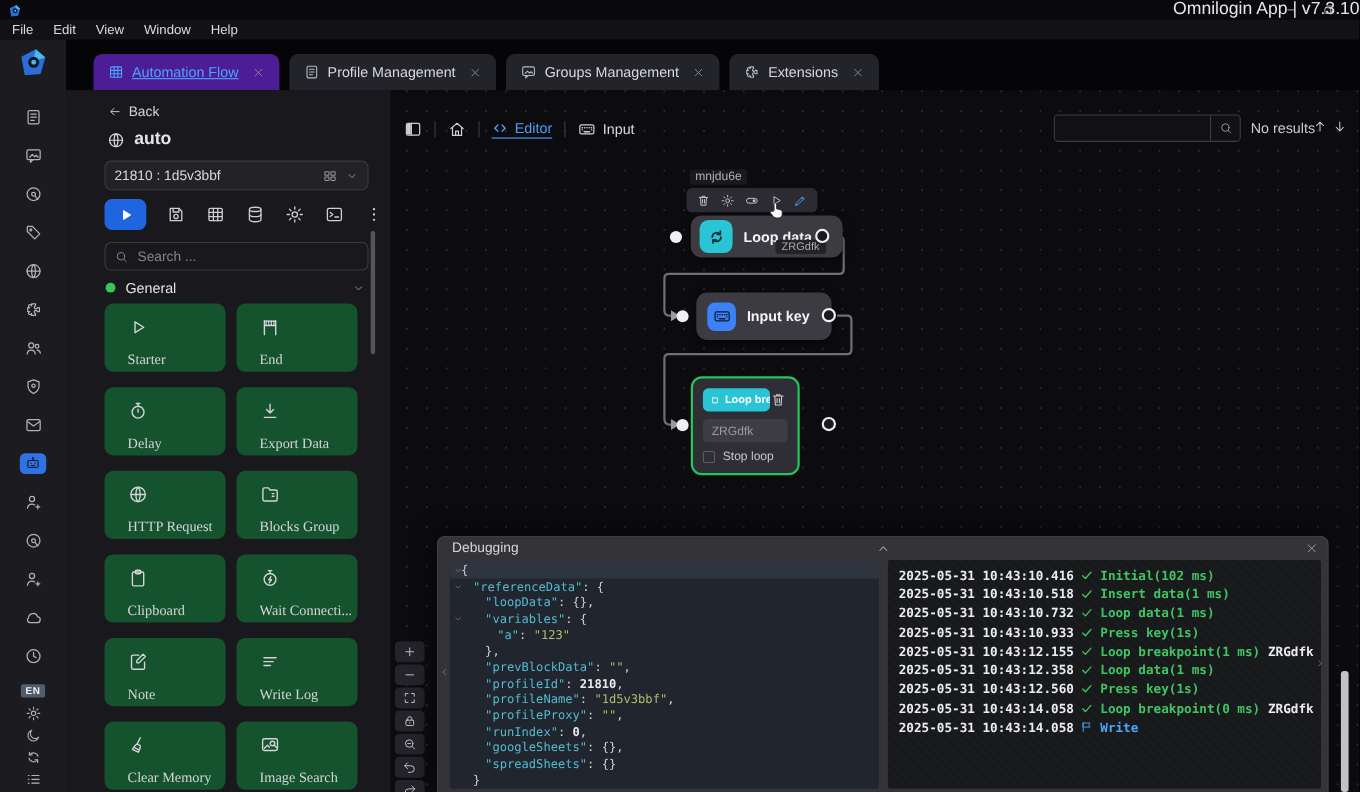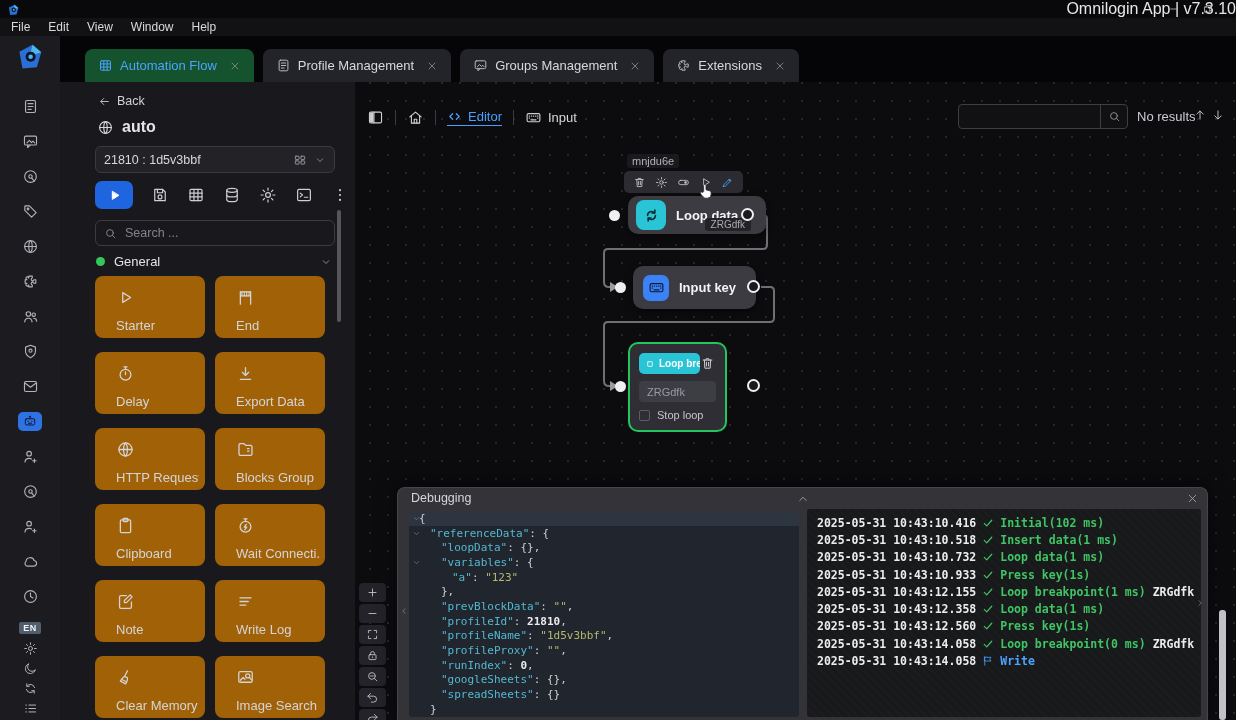--- a/index.html
+++ b/index.html
@@ -20,21 +20,21 @@
            align-items:center;font-size:12px;color:#dadade;padding-left:2px;box-sizing:border-box;}
   .menu-item{padding:0 9px;cursor:default;}
 
   
   #tabstrip{position:absolute;left:60px;top:36px;right:0;height:46px;background:#050507;display:flex;
             align-items:flex-end;padding-left:25px;box-sizing:border-box;}
   .tab{height:33px;border-radius:8px 8px 0 0;display:flex;align-items:center;gap:7px;padding:0 13px;
        background:#232429;color:#d8d8dc;font-size:13px;margin-right:9px;white-space:nowrap;}
   .tab .t-icon{width:15px;height:15px;color:#b9b9bf;}
   .tab .t-close{width:12px;height:12px;color:#8f8f96;margin-left:5px;}
-  .tab.active{background:#14532d;color:#4da3ff;}
+  .tab.active{background:#4c1d95;color:#4da3ff;text-decoration:underline;}
   .tab.active .t-icon{color:#4da3ff;}
 
   
   #rail{position:absolute;left:0;top:36px;width:60px;height:684px;background:#1c1c20;}
   #rail-logo{position:absolute;left:15px;top:5px;width:30px;height:30px;}
   #rail-items{position:absolute;top:53px;left:0;width:60px;}
   .rail-item{height:35px;display:flex;align-items:center;justify-content:center;color:#b2b2b9;}
   .rail-item [data-icon]{width:17px;height:17px;}
   .rail-item.active [data-icon]{background:#2e72e4;border-radius:5px;color:#0f1b33;padding:2px 2px;width:20px;height:15px;}
   #rail-bottom{position:absolute;bottom:2px;left:0;width:60px;}
@@ -63,21 +63,21 @@
   #search-box{position:absolute;left:35px;top:138px;width:240px;height:26px;box-sizing:border-box;border:1px solid #3b3b42;
               border-radius:6px;display:flex;align-items:center;gap:6px;padding:0 8px;background:transparent;}
   #search-box [data-icon]{width:13px;height:13px;color:#8e8e94;}
   #search-input{flex:1;min-width:0;background:transparent;border:none;outline:none;color:#d0d0d4;font-size:12.5px;
                 font-family:"Liberation Sans",sans-serif;}
   #search-input::placeholder{color:#82828a;}
   #category{position:absolute;left:36px;top:172px;width:236px;display:flex;align-items:center;gap:9px;font-size:13px;color:#e4e4e8;}
   .cat-dot{width:9px;height:9px;border-radius:50%;background:#34c759;}
   .cat-chev{margin-left:auto;width:12px;height:12px;color:#a2a2a8;}
   #blocks-grid{position:absolute;left:35px;top:194px;display:grid;grid-template-columns:110px 110px;column-gap:10px;row-gap:14px;}
-  .card{width:110px;height:62px;box-sizing:border-box;background:#a16207;border-radius:8px;padding:12px 6px 0 21px;}
+  .card{width:110px;height:62px;box-sizing:border-box;background:#14532d;border-radius:8px;padding:12px 6px 0 21px;font-family:Liberation Serif, serif;}
   .card-icon{width:19px;height:19px;color:#d4d4d8;}
   .card-label{font-size:13px;color:#d4d4d8;margin-top:7px;white-space:nowrap;overflow:hidden;}
   #side-scroll{position:absolute;left:277px;top:128px;width:4px;height:112px;background:#55555c;border-radius:2px;}
 
   
   #canvas{position:absolute;left:355px;top:82px;width:881px;height:638px;overflow:hidden;background:#0c0c0f;
           background-image:radial-gradient(circle,#26262c 1.2px,transparent 1.2px);background-size:18px 18px;
           background-position:6px 10px;}
   #canvas-toolbar{position:absolute;left:12px;top:23px;height:24px;display:flex;align-items:center;gap:11px;z-index:2;}
   .bc-ic{width:17px;height:17px;color:#cfcfd3;}

